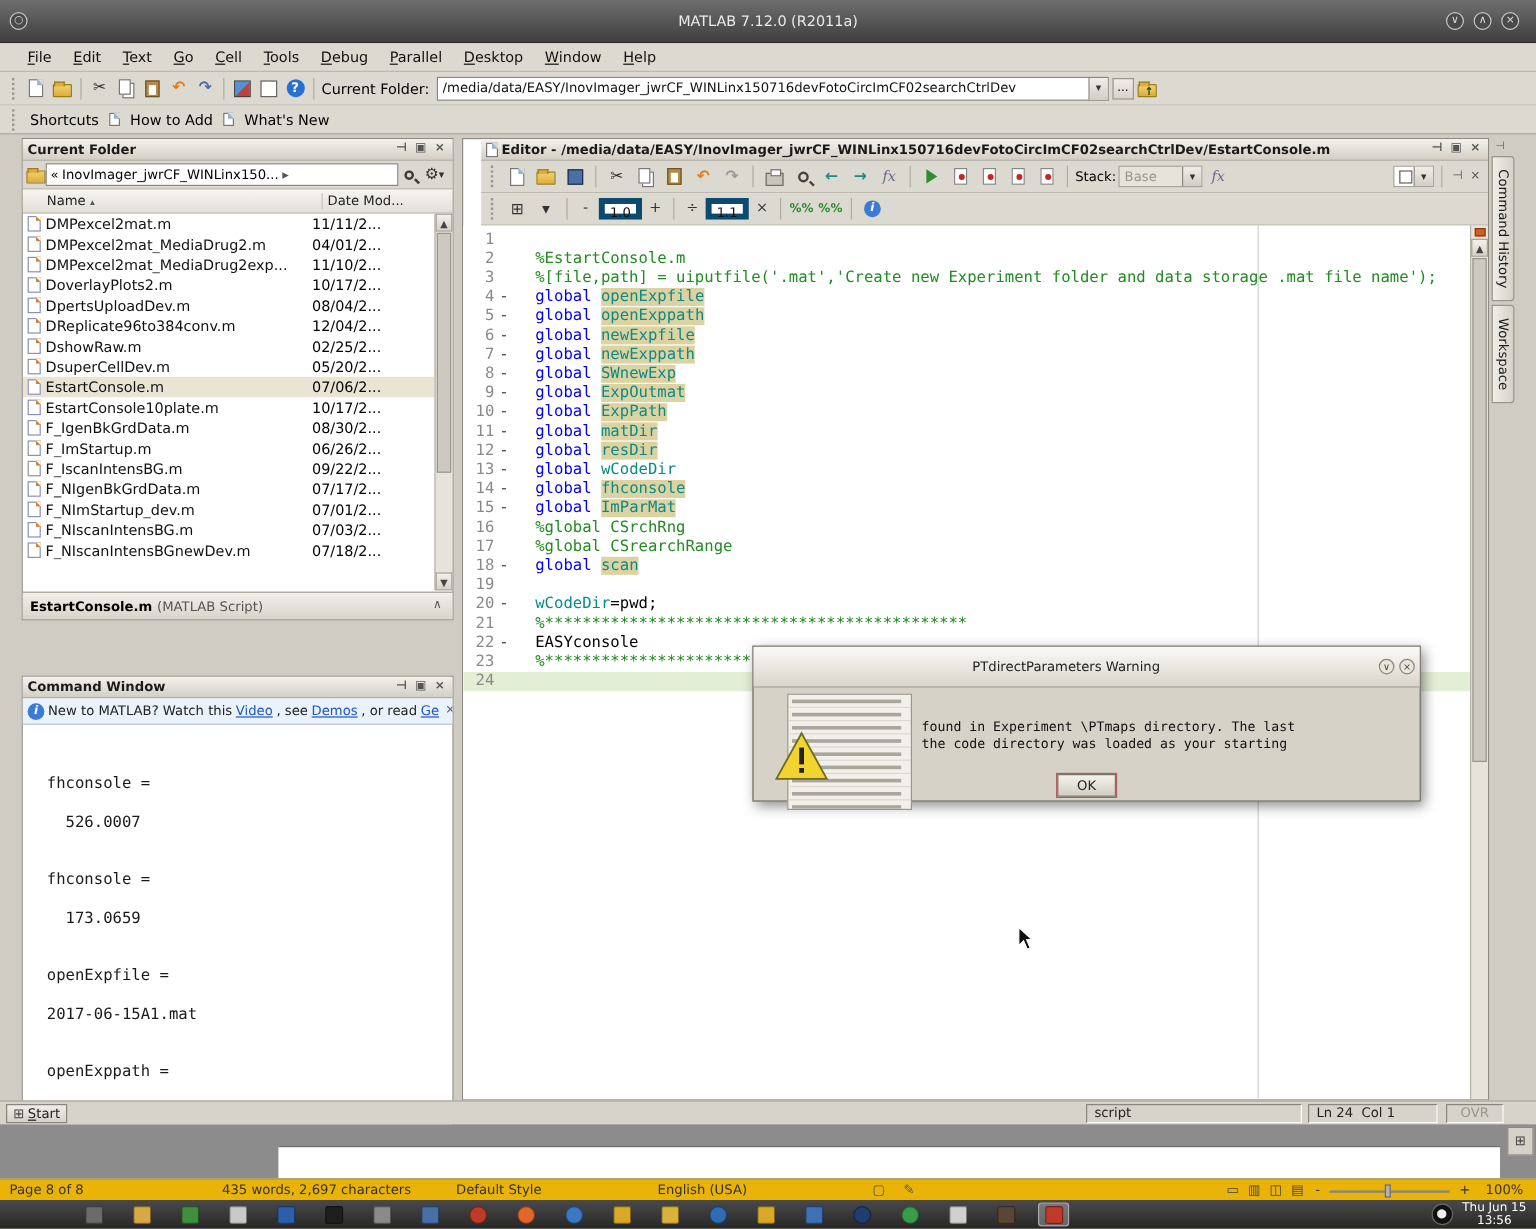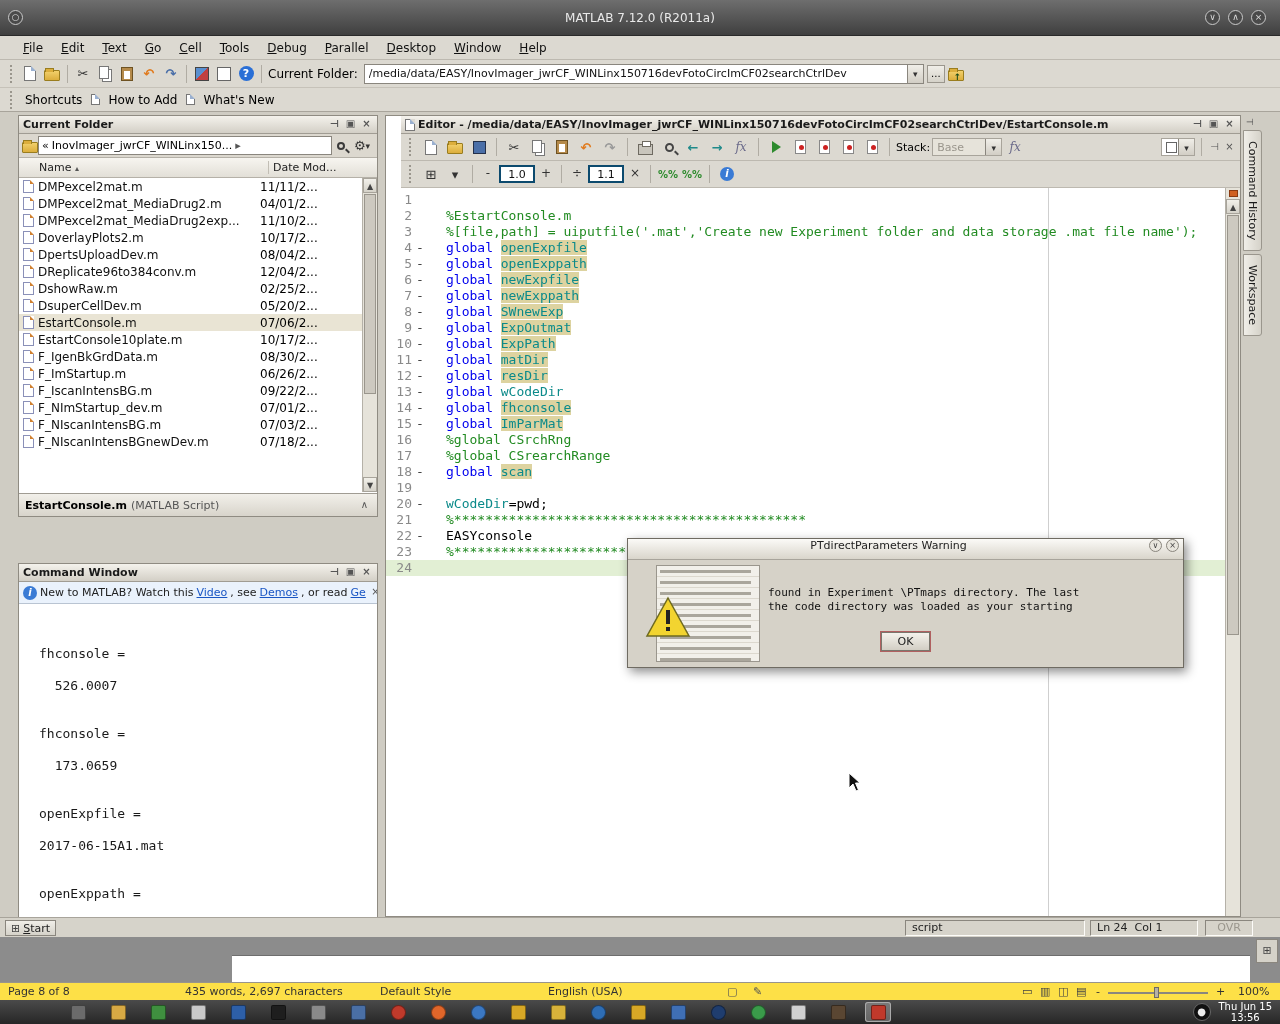--- a/index.html
+++ b/index.html
@@ -94,21 +94,21 @@
   .cw-out { position:absolute; left:0; top:40px; right:0; bottom:17px; overflow:hidden;
     font-family:"DejaVu Sans Mono","Liberation Mono",monospace; font-size:13px; line-height:16px; color:#1a1a1a; padding:10px 0 0 20px; white-space:pre; }
   .hscroll { position:absolute; left:0; right:0; bottom:0; height:16px; background:#e6e3da; border-top:1px solid #a8a49b; display:flex; font-size:8px; color:#444; }
   .hscroll .arr { width:16px; text-align:center; line-height:15px; background:linear-gradient(#f2f0ea,#d5d2c9); border:1px solid #a8a49b; }
   .hscroll .track { flex:1; position:relative; }
   .hscroll .thumb { position:absolute; left:4px; top:1px; bottom:1px; width:128px; background:#b9c9e4; border:1px solid #7a90b8; }
 
   
   .ed-tb { height:27px; background:#dcd9d1; border-bottom:1px solid #bdb9b0; display:flex; align-items:center; padding:0 4px; gap:2px; font-size:11px; }
   .stack-combo { height:18px; width:70px; background:#e6e3da; border:1px solid #a8a49b; color:#9a968d; display:flex; align-items:center; padding-left:4px; }
-  .num-field { height:18px; width:36px; background:#fff; border:2px solid #0c4a6e; font-size:11px; text-align:center; line-height:16px; color:#111; }
+  .num-field { height:18px; width:36px; background:#fff; border:5px solid #0c4a6e; font-size:11px; text-align:center; line-height:16px; color:#111; }
   .flat-btn { width:18px; height:18px; text-align:center; line-height:16px; font-size:12px; color:#333; }
   .ed-code { position:absolute; left:0; top:72px; right:15px; bottom:0; background:#fff; overflow:hidden;
     font-family:"DejaVu Sans Mono","Liberation Mono",monospace; font-size:13px; line-height:16px; display:flex; }
   .gutter { width:46px; padding-top:4px; position:relative; z-index:1; }
   .gl { height:16px; display:flex; }
   .gn { width:26px; text-align:right; color:#8a8a8a; }
   .gd { width:16px; text-align:center; color:#444; }
   .codecol { flex:1; padding-top:4px; position:relative; z-index:1; }
   .cl { height:16px; white-space:pre; padding-left:14px; position:relative; z-index:1; }
   .tk-c { color:#228B22; } .tk-k { color:#0000EE; } .tk-p { color:#000; }
@@ -129,37 +129,37 @@
   
   .mstatus { position:absolute; left:0; top:917px; width:1280px; height:20px; background:#d6d3ca; border-top:1px solid #a8a49b; font-size:11px; color:#222; }
   .start-btn { position:absolute; left:5px; top:2px; height:16px; border:1px solid #8a867e; background:linear-gradient(#f0eee8,#d5d2c9); display:flex; align-items:center; gap:3px; padding:0 5px; }
   .start-btn .lbl::first-letter { text-decoration:underline; }
   .sunken { position:absolute; top:2px; height:16px; border:1px solid; border-color:#8a867e #fdfcf9 #fdfcf9 #8a867e; padding:0 6px; line-height:14px; }
 
   
   .gap { position:absolute; left:0; top:937px; width:1280px; height:45px; background:#8c8c8c; }
   .page-strip { position:absolute; left:232px; top:18px; width:1018px; height:27px; background:#fff; border-top:1px solid #6e6e6e; }
   .scroll-stub { position:absolute; left:1256px; top:2px; width:22px; height:24px; background:#d5d2c9; border:1px solid #8a867e; text-align:center; font-size:11px; line-height:22px; color:#444; }
-  .wstatus { position:absolute; left:0; top:982px; width:1280px; height:18px; background:#fde047; border-top:1px solid #98948c; font-size:11px; color:#333; }
+  .wstatus { position:absolute; left:0; top:982px; width:1280px; height:18px; background:#eab308; border-top:1px solid #98948c; font-size:11px; color:#333; }
   .wstatus .item { position:absolute; top:2px; white-space:nowrap; }
   .zoom-track { position:absolute; left:1108px; top:9px; width:100px; height:2px; background:#8a867e; }
   .zoom-thumb { position:absolute; left:1154px; top:4px; width:5px; height:11px; background:#b5b1a8; border:1px solid #6e6a61; }
 
   
   .taskbar { position:absolute; left:0; top:1000px; width:1280px; height:24px; background:linear-gradient(#4a4a4a,#262626); display:flex; align-items:center; padding-left:58px; }
   .tico { width:26px; height:20px; margin:0 7px; display:flex; align-items:center; justify-content:center; border-radius:3px; }
   .tico.active { background:rgba(255,255,255,0.28); box-shadow:0 0 0 1px #aaa inset; }
   .tico .sq { width:15px; height:15px; }
   .tray { margin-left:auto; display:flex; align-items:center; gap:8px; padding-right:8px; }
   .tray-circle { width:18px; height:18px; border-radius:50%; background:#111; border:1px solid #666; color:#eee; font-size:10px; text-align:center; line-height:16px; }
   .clock { color:#fff; font-size:10px; line-height:11px; text-align:center; }
 
   
   .dialog { position:absolute; left:627px; top:538px; width:557px; height:130px; background:#d6d2c8; border:1px solid #6f6b62; box-shadow:3px 4px 10px rgba(0,0,0,0.45); z-index:50; }
-  .dlg-title { height:21px; background:linear-gradient(#fbfaf7,#d9d5cb); border-bottom:1px solid #a8a49b; display:flex; font-size:11px; color:#222; padding:0 4px; }
+  .dlg-title { height:34px; background:linear-gradient(#fbfaf7,#d9d5cb); border-bottom:1px solid #a8a49b; display:flex; align-items:center; font-size:11px; color:#222; padding:0 4px; }
   .dlg-title .t { flex:1; text-align:center; }
   .dlg-circle { width:13px; height:13px; border-radius:50%; border:1px solid #8a867e; background:#e8e5dd; font-size:8px; line-height:12px; text-align:center; color:#444; margin-left:4px; }
   .dlg-body { position:relative; height:107px; }
   .dlg-list { position:absolute; left:28px; top:5px; width:104px; height:97px; background:#f2f0ea; border:1px solid #9a968d; overflow:hidden; }
   .dlg-list .row { height:11px; border-bottom:1px solid #dcd8ce; position:relative; }
   .dlg-list .row::after { content:""; position:absolute; left:3px; right:8px; top:4px; height:3px; background:#aaa69c; }
   .dlg-warn { position:absolute; left:17px; top:36px; z-index:2; }
   .dlg-msg { position:absolute; left:140px; top:26px; font-family:"DejaVu Sans Mono","Liberation Mono",monospace; font-size:11px; line-height:14px; color:#111; white-space:pre; }
   .dlg-ok { position:absolute; left:253px; top:72px; width:49px; height:19px; background:linear-gradient(#f4f2ec,#d2cec4); border:1px solid #7a766d; box-shadow:0 0 0 1px #b06060; font-size:11px; text-align:center; line-height:17px; color:#222; }
 
@@ -335,20 +335,25 @@
         </div>
         <div class="file-row">
           <span class="m-ico"></span>
           <span class="fname">F_ImStartup.m</span>
           <span class="fdate">06/26/2...</span>
         </div>
         <div class="file-row">
           <span class="m-ico"></span>
           <span class="fname">F_IscanIntensBG.m</span>
           <span class="fdate">09/22/2...</span>
+        </div>
+        <div class="file-row">
+          <span class="m-ico"></span>
+          <span class="fname">F_NIgenBkGrdData.m</span>
+          <span class="fdate">07/17/2...</span>
         </div>
         <div class="file-row">
           <span class="m-ico"></span>
           <span class="fname">F_NImStartup_dev.m</span>
           <span class="fdate">07/01/2...</span>
         </div>
         <div class="file-row">
           <span class="m-ico"></span>
           <span class="fname">F_NIscanIntensBG.m</span>
           <span class="fdate">07/03/2...</span>

